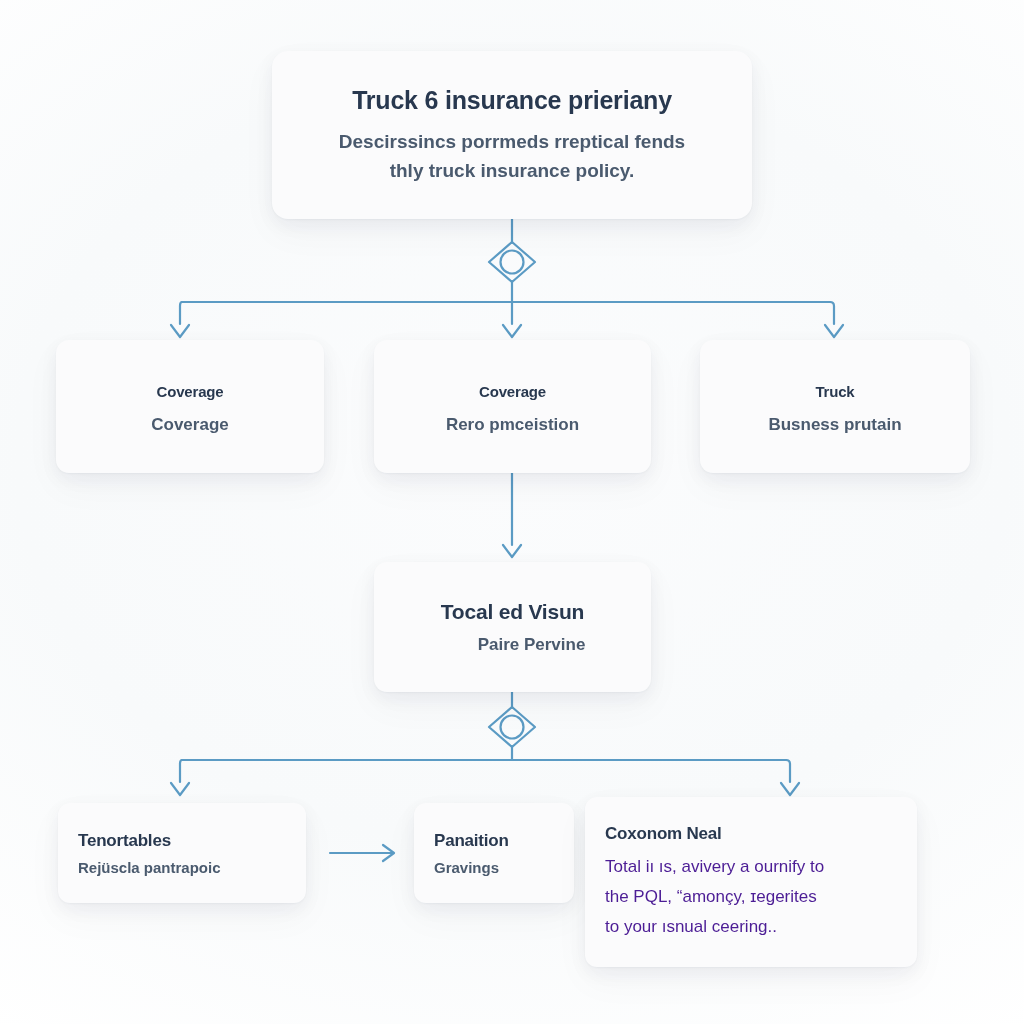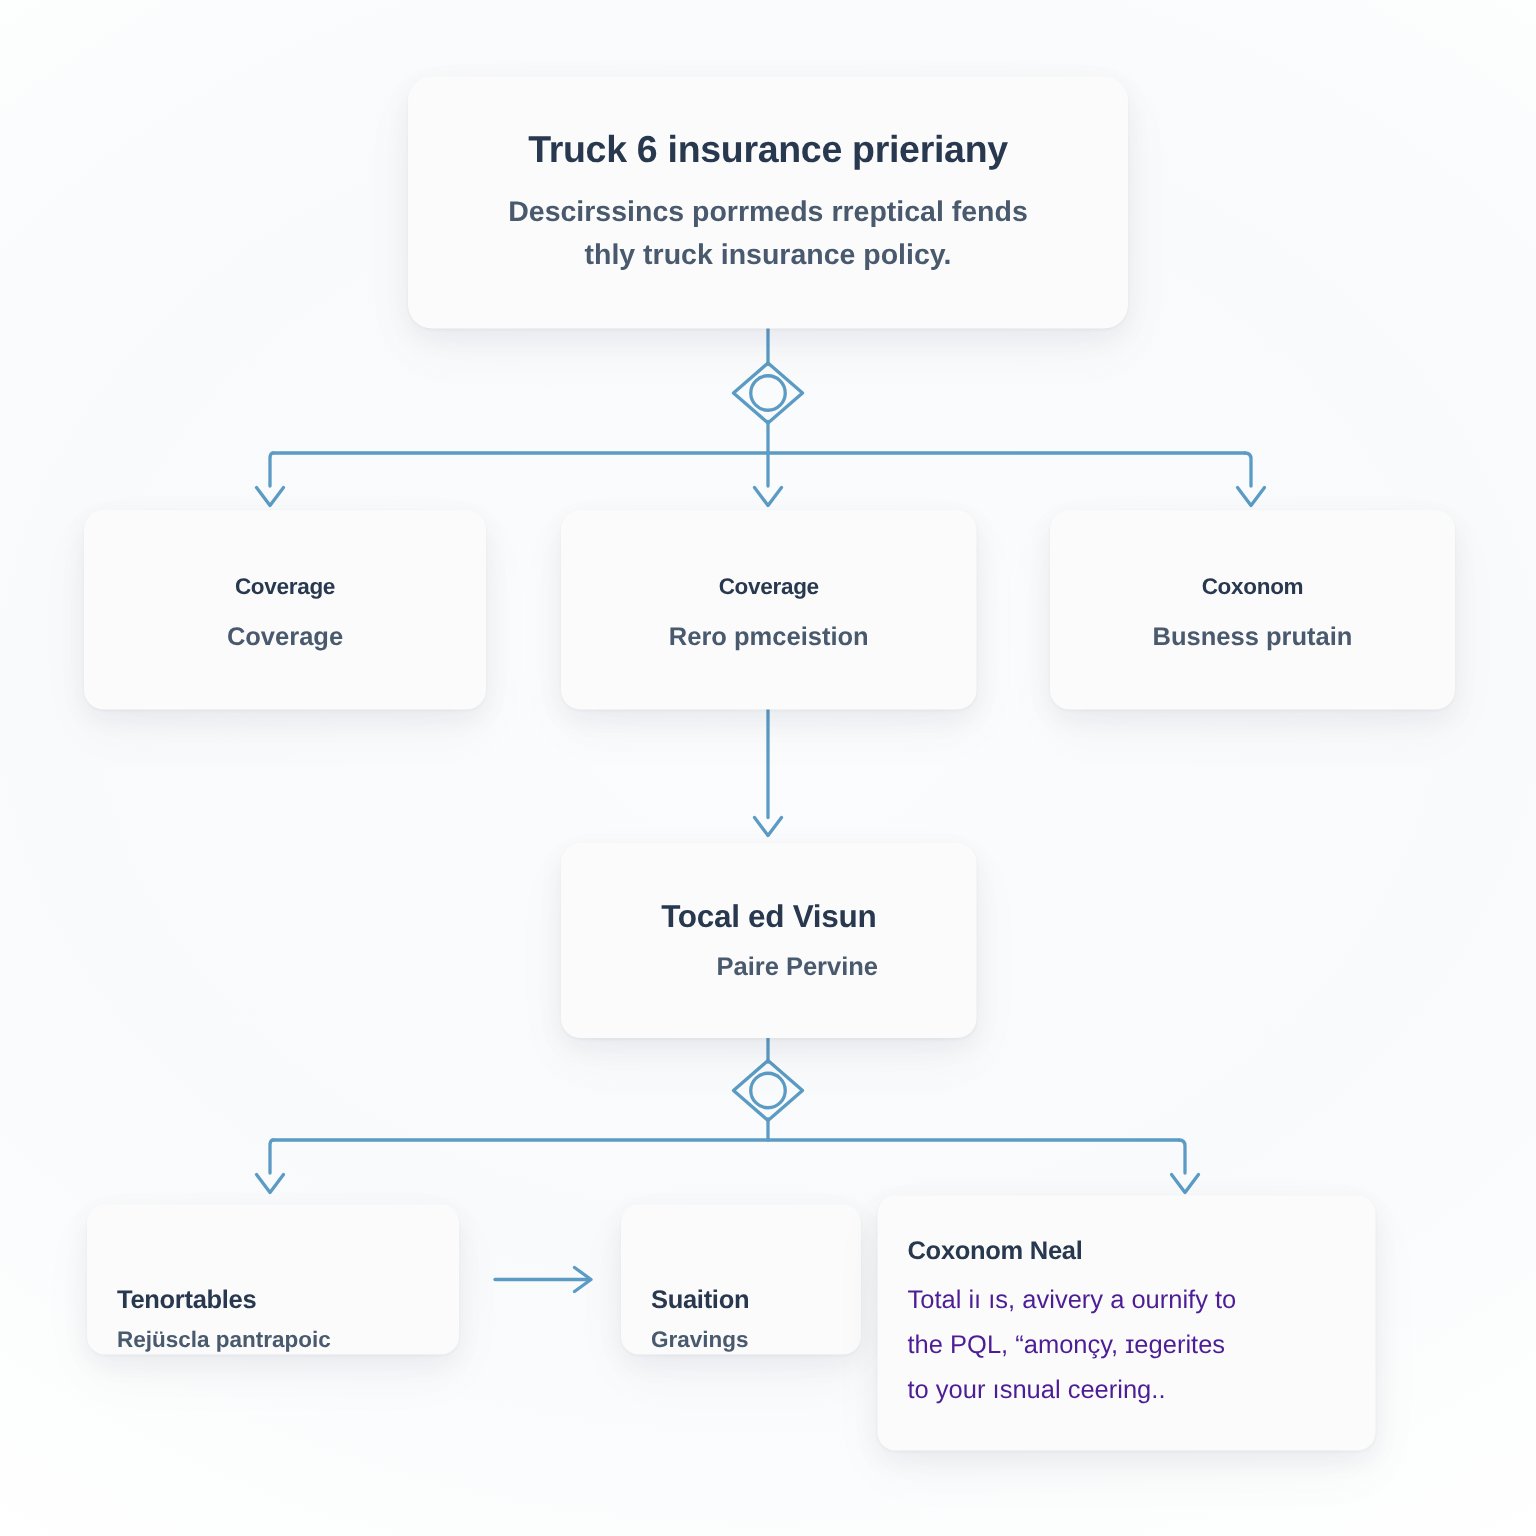--- a/index.html
+++ b/index.html
@@ -49,21 +49,20 @@
     justify-content: center;
   }
 
   .card.center {
     align-items: center;
     text-align: center;
   }
   .card.leftal {
     align-items: flex-start;
     text-align: left;
-    justify-content: flex-end;
   }
 
   .card-title {
     color: #28384f;
     font-weight: bold;
     letter-spacing: -0.2px;
   }
   .card-sub {
     color: #4a5a6e;
     font-weight: bold;
@@ -247,36 +246,36 @@
     <div class="card-title">Coverage</div>
     <div class="card-sub">Coverage</div>
   </div>
 
   <div class="card center lvl2" id="card-l2-b">
     <div class="card-title">Coverage</div>
     <div class="card-sub">Rero pmceistion</div>
   </div>
 
   <div class="card center lvl2" id="card-l2-c">
-    <div class="card-title">Coxonom</div>
+    <div class="card-title">Truck</div>
     <div class="card-sub">Busness prutain</div>
   </div>
 
   <div class="card center" id="card-l3">
     <div class="card-title">Tocal ed Visun</div>
     <div class="card-sub">Paire Pervine</div>
   </div>
 
   <div class="card leftal lvl4" id="card-l4-a">
     <div class="card-title">Tenortables</div>
     <div class="card-sub">Rejüscla pantrapoic</div>
   </div>
 
   <div class="card leftal lvl4" id="card-l4-b">
-    <div class="card-title">Suaition</div>
+    <div class="card-title">Panaition</div>
     <div class="card-sub">Gravings</div>
   </div>
 
   <div class="card leftal lvl4" id="card-l4-c">
     <div class="card-title">Coxonom Neal</div>
     <div class="card-body">
       <div>Total iı ıs, avivery a ournify to</div>
       <div>the PQL, “amonçy, ɪegerites</div>
       <div>to your ısnual ceering..</div>
     </div>

